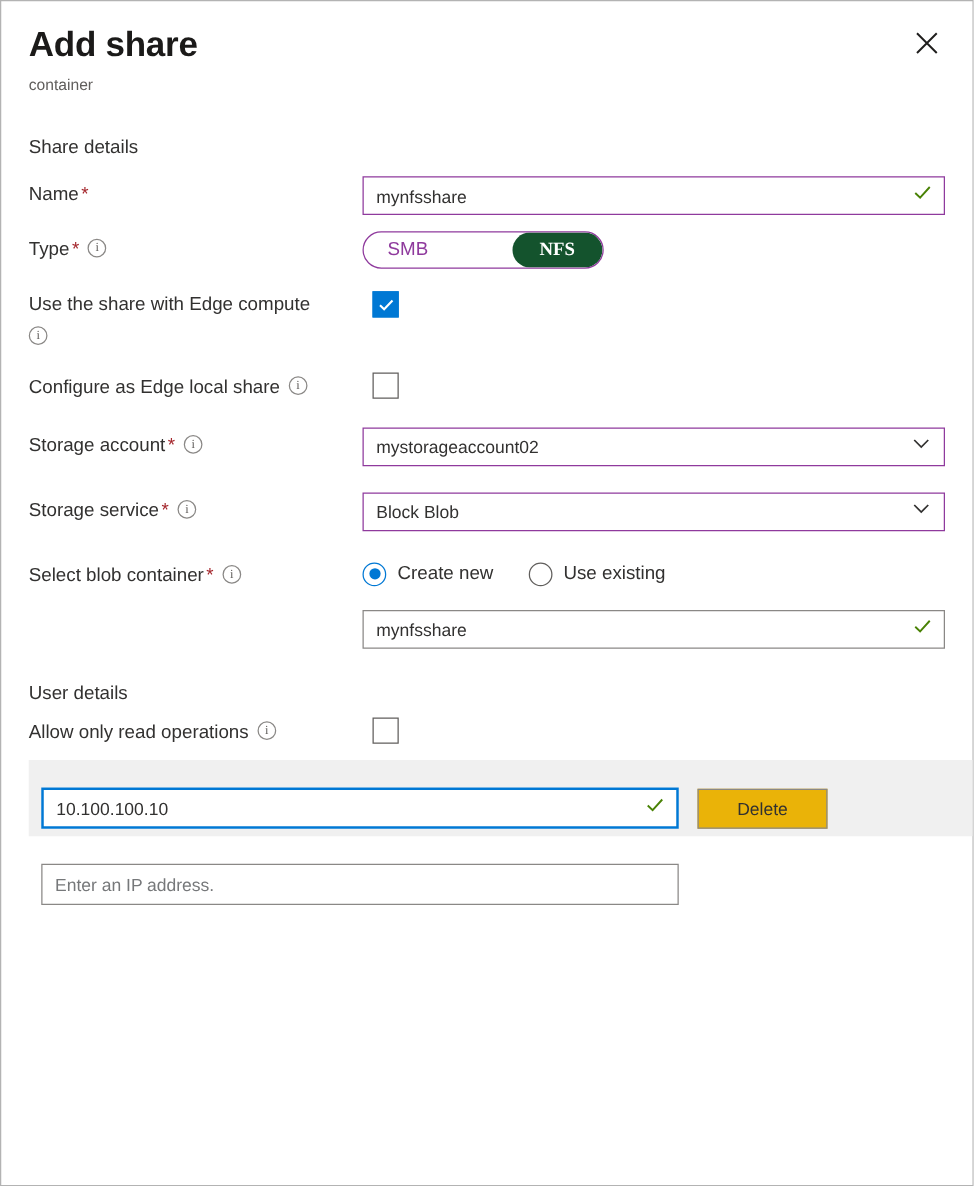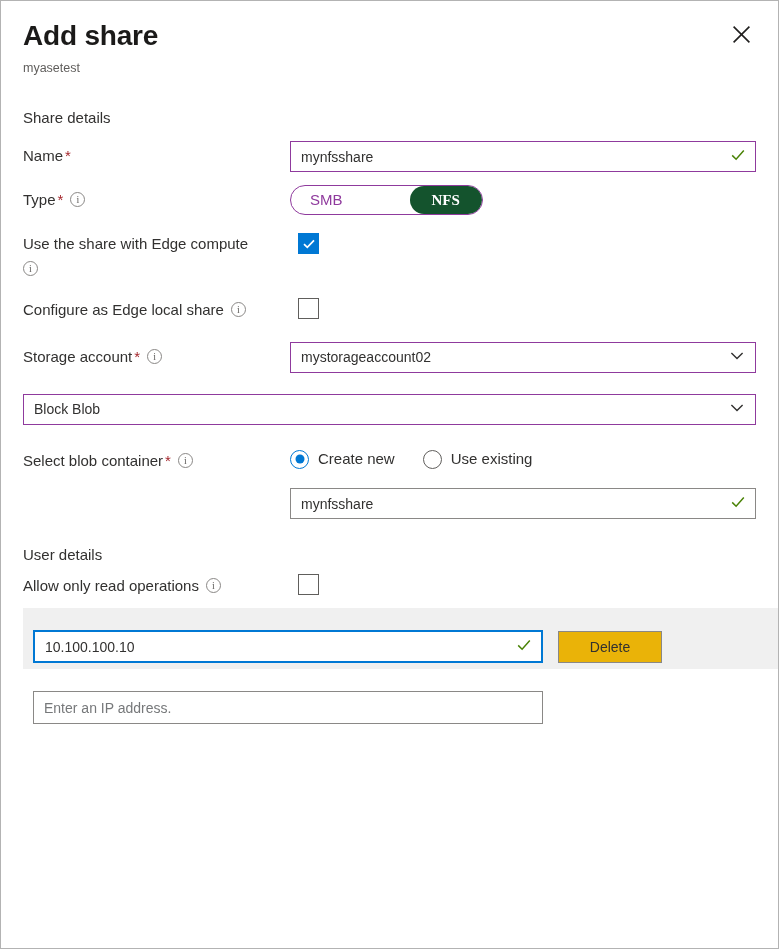--- a/index.html
+++ b/index.html
@@ -339,21 +339,21 @@
     padding: 0 18px;
   }
 </style>
 </head>
 <body>
 
 <div class="panel">
 
   <div class="header">
     <h1 class="title">Add share</h1>
-    <div class="subtitle">myasetest</div>
+    <div class="subtitle">container</div>
     <button class="close-btn">
       <span>
         <svg width="19" height="19" viewBox="0 0 19 19">
           <path d="M1.6 1.6 L17.4 17.4 M17.4 1.6 L1.6 17.4" stroke="#201f1e" stroke-width="1.6" fill="none"></path>
         </svg>
       </span>
     </button>
   </div>
 
   <div class="body">
@@ -423,20 +423,23 @@
           <span class="chev">
             <svg width="16" height="16" viewBox="0 0 16 16">
               <path d="M2.4 5 L8 10.6 L13.6 5" stroke="#323130" stroke-width="1.4" fill="none"></path>
             </svg>
           </span>
         </div>
       </div>
     </div>
 
     <div class="row" style="margin-top:21px;">
+      <div class="label">
+        <span>Storage service</span><span class="req">*</span><span class="info-icon"></span>
+      </div>
       <div class="control">
         <div class="dropdown">
           <span class="dd-value">Block Blob</span>
           <span class="chev">
             <svg width="16" height="16" viewBox="0 0 16 16">
               <path d="M2.4 5 L8 10.6 L13.6 5" stroke="#323130" stroke-width="1.4" fill="none"></path>
             </svg>
           </span>
         </div>
       </div>

